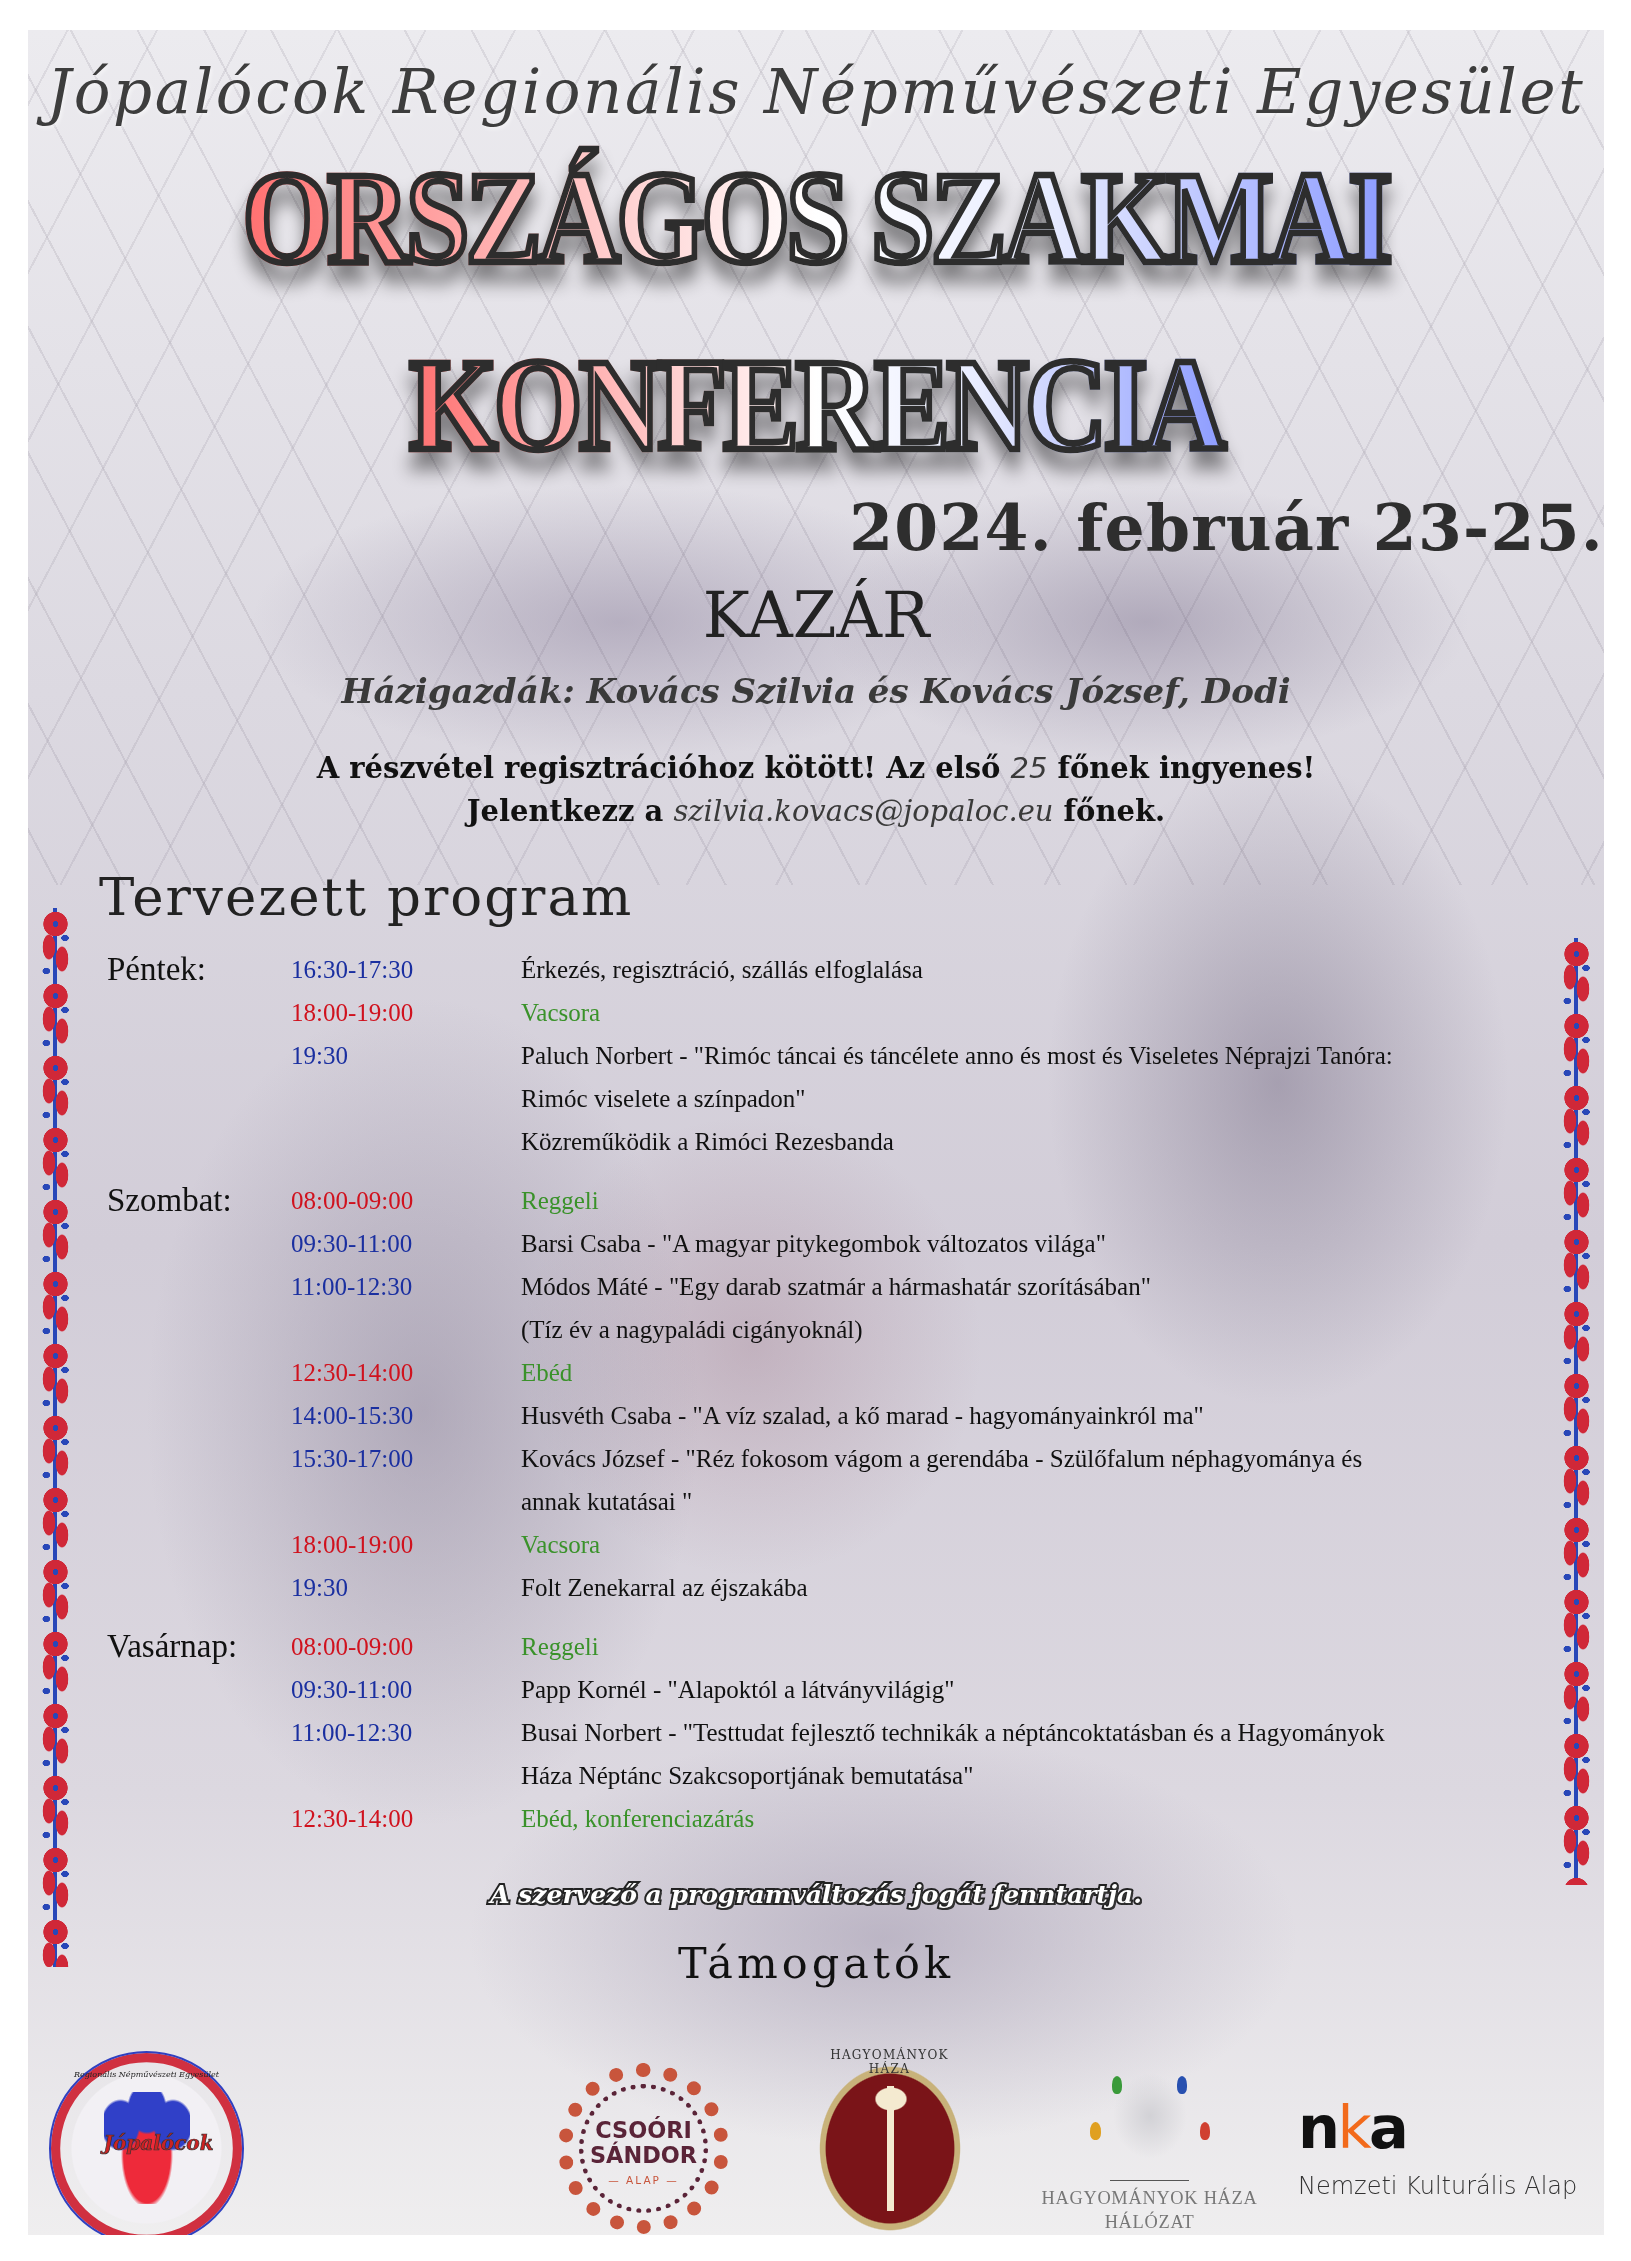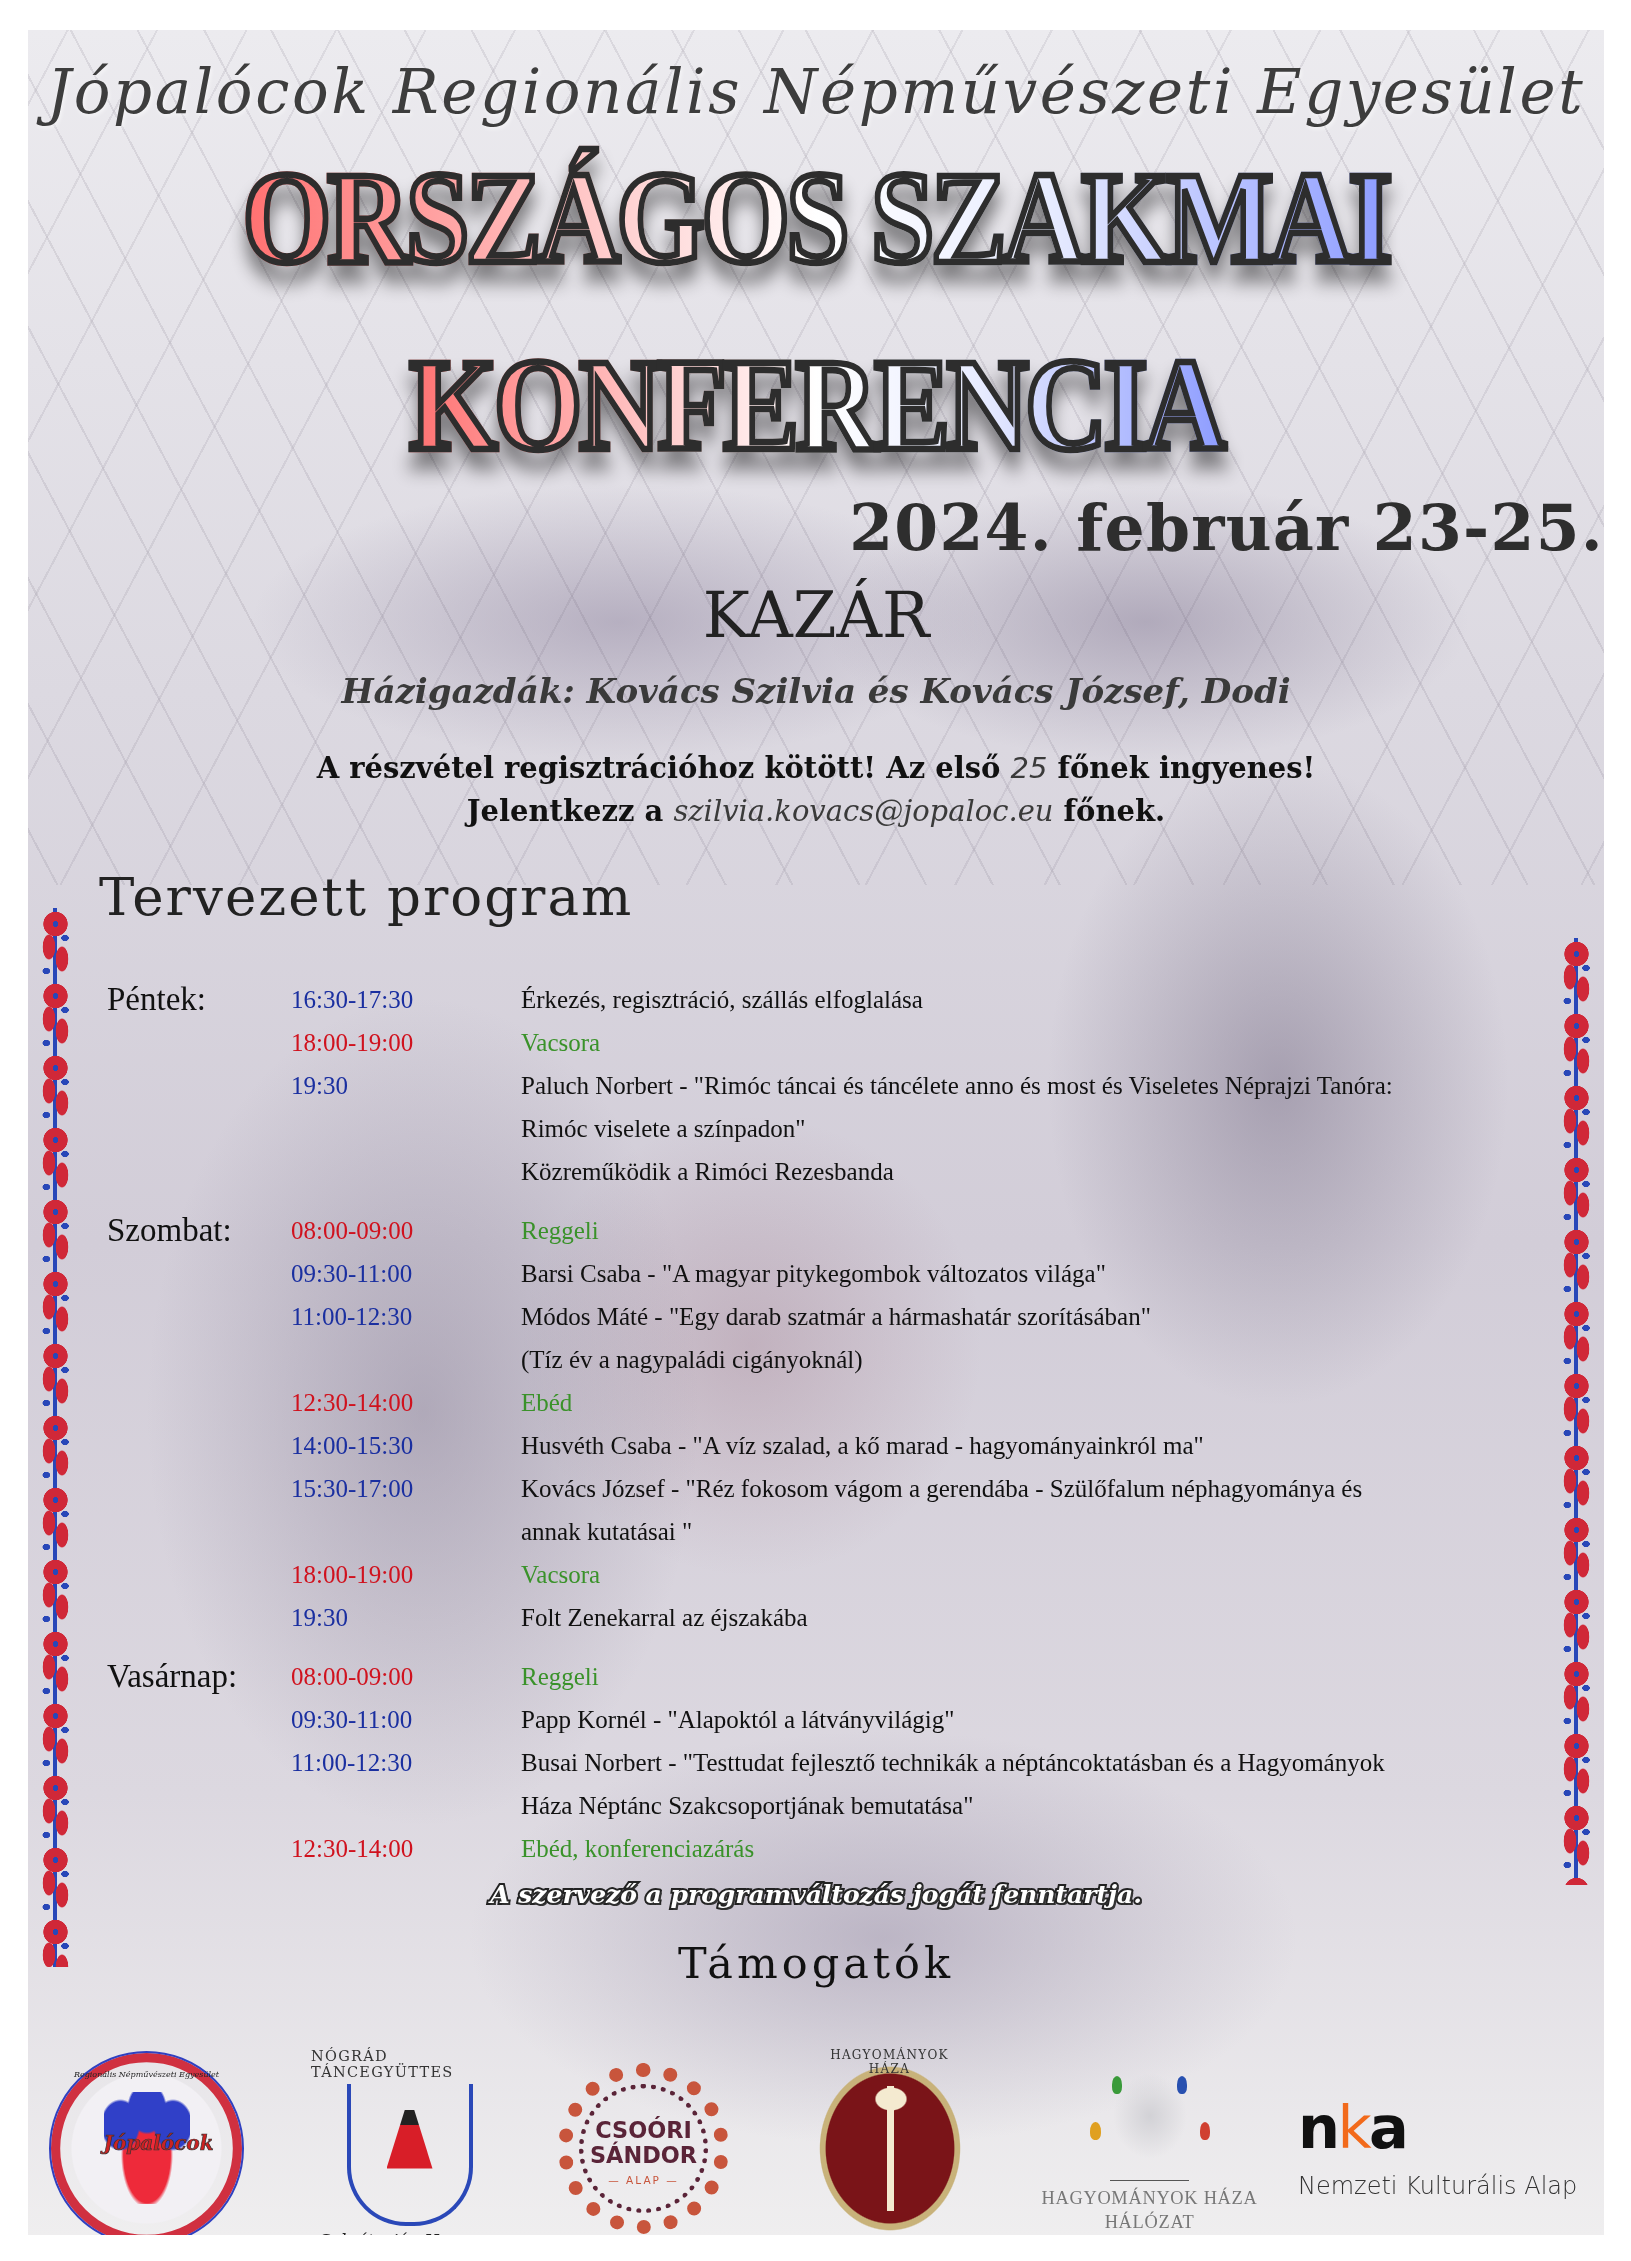--- a/index.html
+++ b/index.html
@@ -76,21 +76,21 @@
       radial-gradient(ellipse 6.6px 13px at 21px 51px, #d02838 90%, transparent 100%),
       radial-gradient(ellipse 4px 3.3px at 5.3px 63px, #2847b8 90%, transparent 100%),
       radial-gradient(ellipse 4px 3.3px at 24px 30px, #2847b8 90%, transparent 100%),
       linear-gradient(90deg, transparent 12.5px, #2847b8 12.5px 16px, transparent 16px);
     background-size: 29px 72px;
     background-repeat: repeat-y;
   }
   .border-left { left: 13px; top: 878px; height: 1059px; }
   .border-right { right: 13px; top: 908px; height: 947px; }
 
-  .schedule { position: absolute; left: 79px; top: 948px; width: 1447px; }
+  .schedule { position: absolute; left: 79px; top: 918px; width: 1447px; }
   .day { margin-bottom: 16px; }
   .row { display: flex; align-items: flex-start; font-family: "Liberation Serif", serif; font-size: 25px; line-height: 43px; }
   .day-label { width: 184px; font-size: 33px; color: #111; font-family: "Liberation Serif", serif; }
   .time { width: 230px; }
   .time.blue { color: #1a2fa0; }
   .time.red { color: #d0121e; font-family: Liberation Serif, serif; }
   .desc { flex: 1; color: #111; }
   .desc.green { color: #3a922a; }
   .desc .line { display: block; }
 
@@ -337,27 +337,20 @@
   <div class="sponsors-title">Támogatók</div>
 
   <div class="logo logo-jopalocok">
     <div class="jp-ring">
       <div class="jp-arc">Regionális Népművészeti Egyesület</div>
       <div class="flower"></div>
       <div class="jp-text">Jópalócok</div>
     </div>
   </div>
 
-  <div class="logo logo-nograd">
-    <div class="ng-arc">NÓGRÁD TÁNCEGYÜTTES</div>
-    <div class="ng-figure">
-        <div class="dress"></div>
-      </div>
-    <div class="ng-sub">Salgótarján Hungary</div>
-  </div>
 
   <div class="logo logo-csoori">
     <div class="cs-wreath">
       <div class="cs-text">
         <span>CSOÓRI</span><br>
         <span>SÁNDOR</span>
         <span class="alap">— ALAP —</span>
       </div>
     </div>
   </div>

